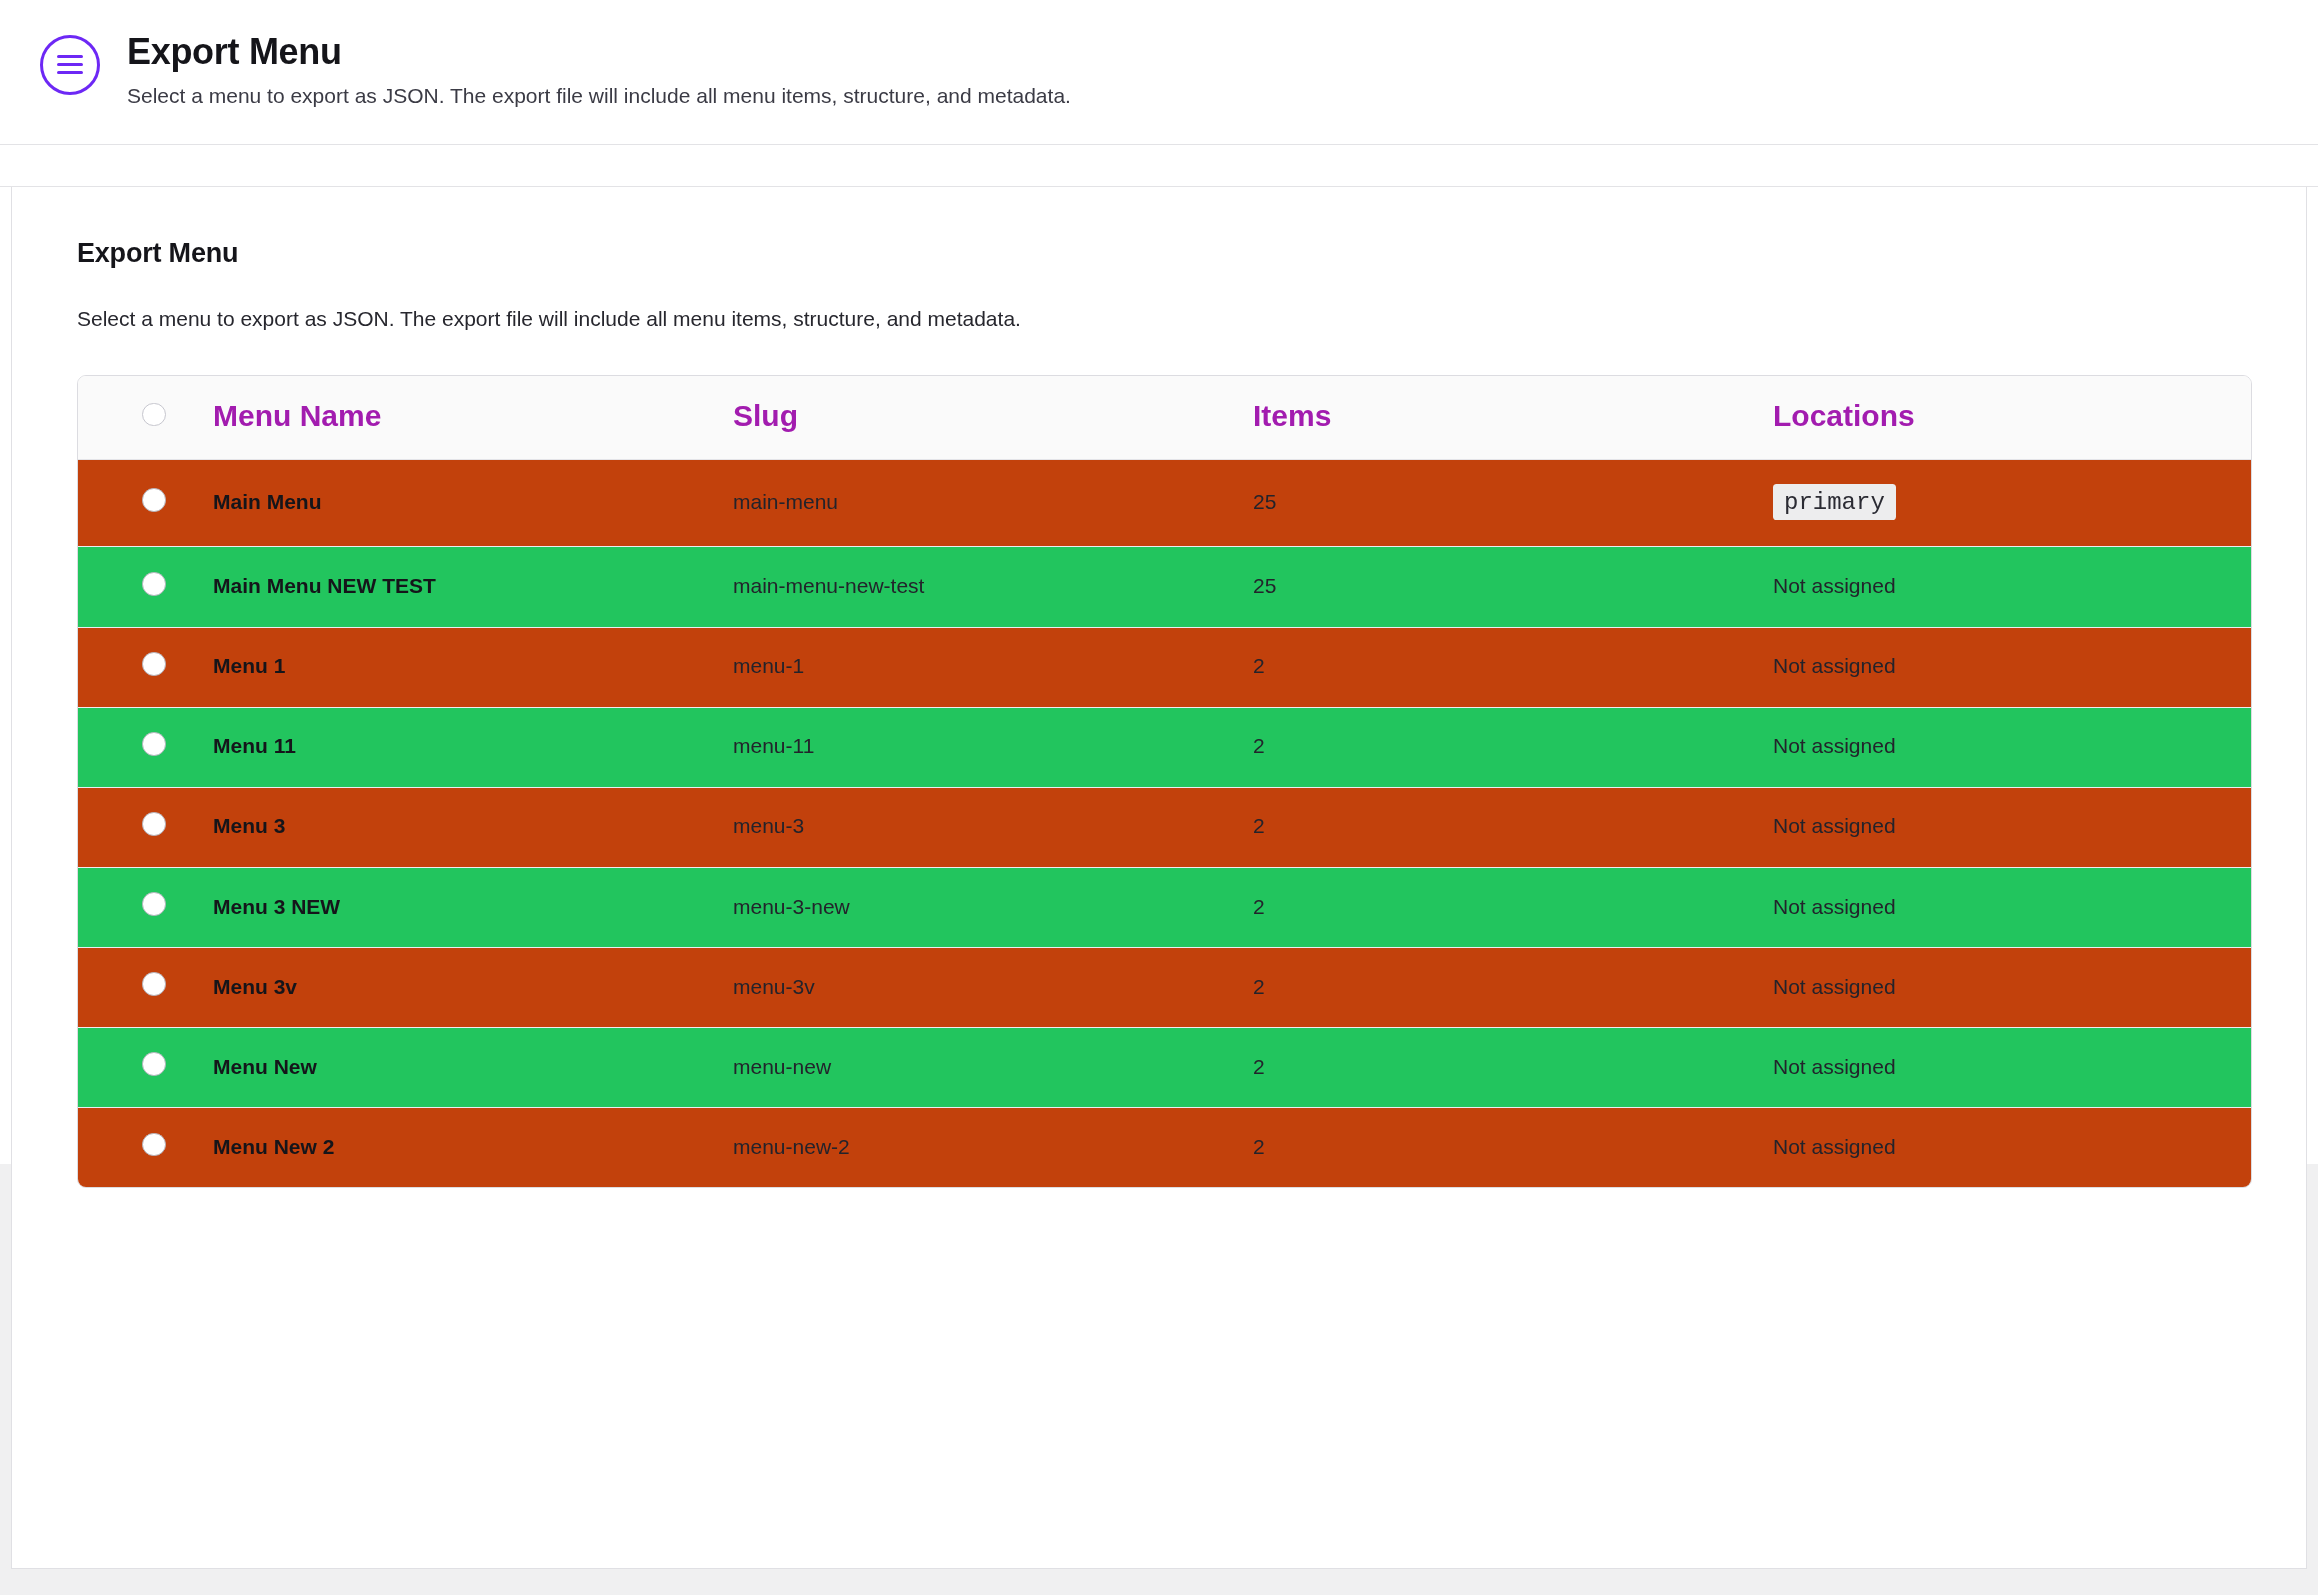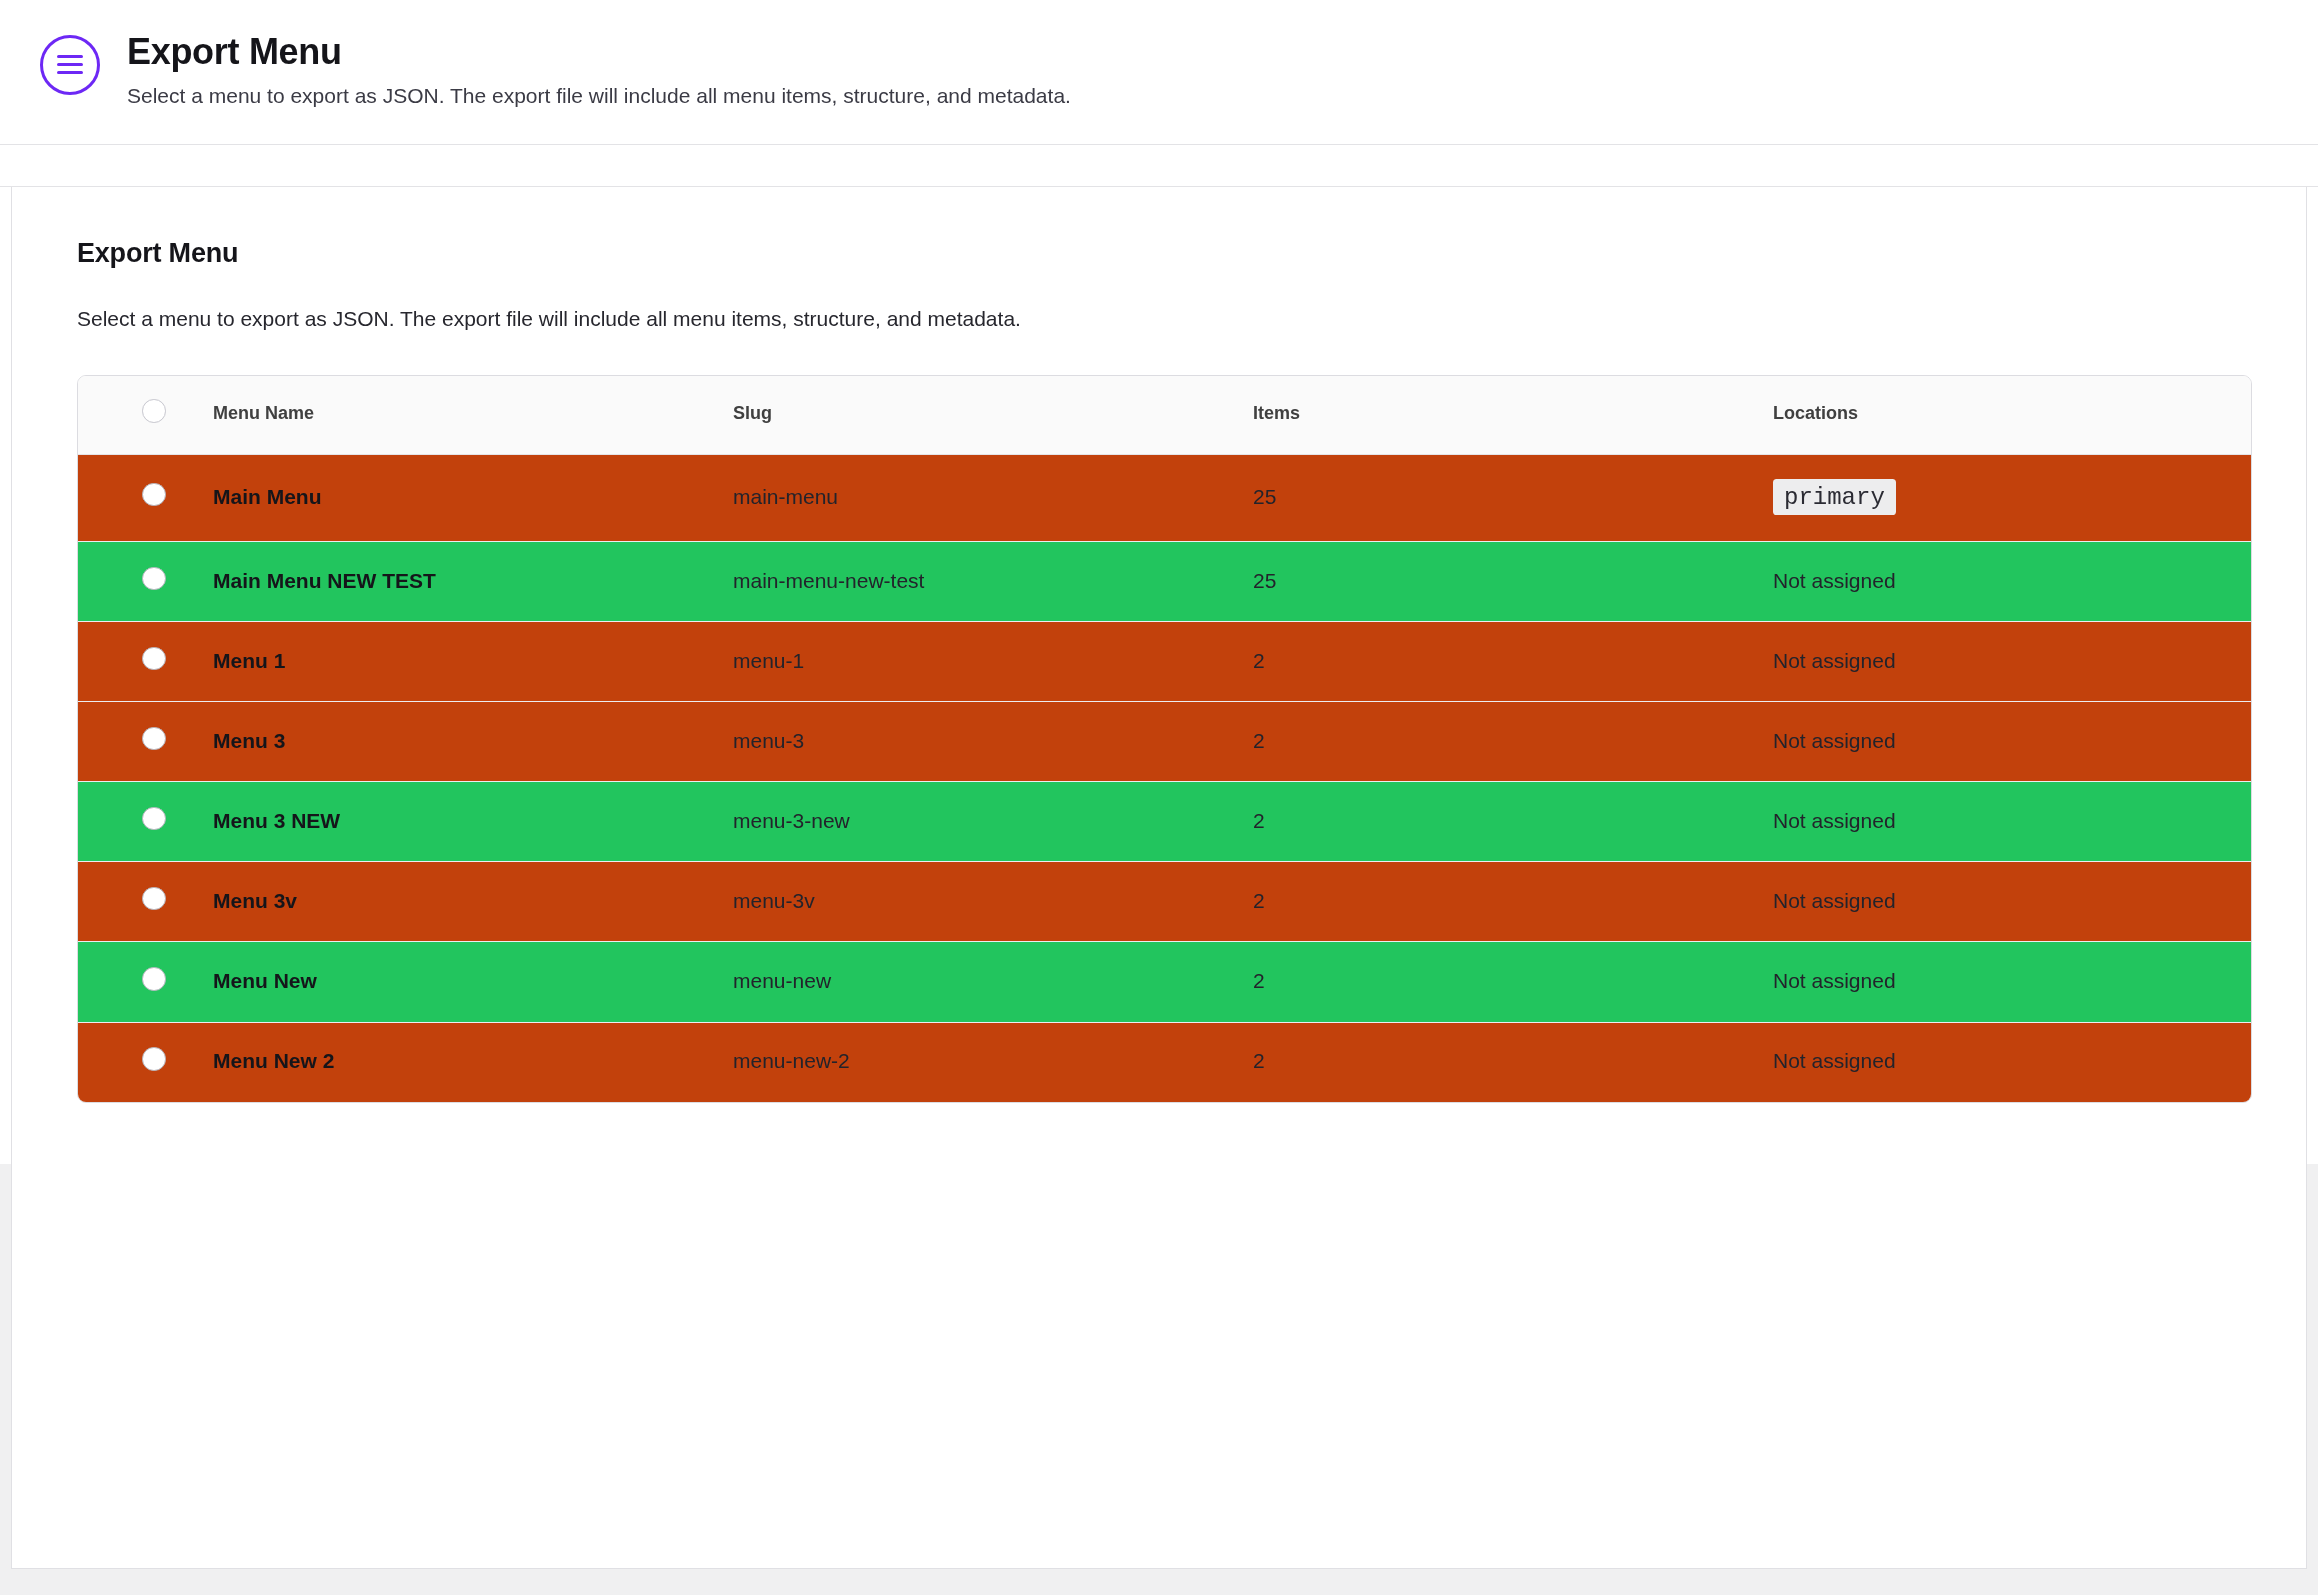--- a/index.html
+++ b/index.html
@@ -107,23 +107,23 @@
     width: 2175px;
   }
   table {
     border-collapse: collapse;
     width: 100%;
     table-layout: fixed;
   }
   thead th {
     background: #fafafa;
     text-align: left;
-    font-size: 18px;
-    font-weight: 700;
-    color: #404040;
+    font-size: 30px;
+    font-weight: 700;
+    color: #a21caf;
     padding: 23.6px 0 25.5px 0;
     border-bottom: 0.9px solid #e4e4e8;
   }
   col.c-radio { width: 135px; }
   col.c-name  { width: 520px; }
   col.c-slug  { width: 520px; }
   col.c-items { width: 520px; }
   col.c-loc   { width: auto; }
 
   tbody td {
@@ -236,20 +236,27 @@
               <td>25</td>
               <td>Not assigned</td>
             </tr>
             <tr class="odd">
               <td class="cell-radio"><span class="radio"></span></td>
               <td class="name-cell">Menu 1</td>
               <td>menu-1</td>
               <td>2</td>
               <td>Not assigned</td>
             </tr>
+            <tr class="even">
+              <td class="cell-radio"><span class="radio"></span></td>
+              <td class="name-cell">Menu 11</td>
+              <td>menu-11</td>
+              <td>2</td>
+              <td>Not assigned</td>
+            </tr>
             <tr class="odd">
               <td class="cell-radio"><span class="radio"></span></td>
               <td class="name-cell">Menu 3</td>
               <td>menu-3</td>
               <td>2</td>
               <td>Not assigned</td>
             </tr>
             <tr class="even">
               <td class="cell-radio"><span class="radio"></span></td>
               <td class="name-cell">Menu 3 NEW</td>

